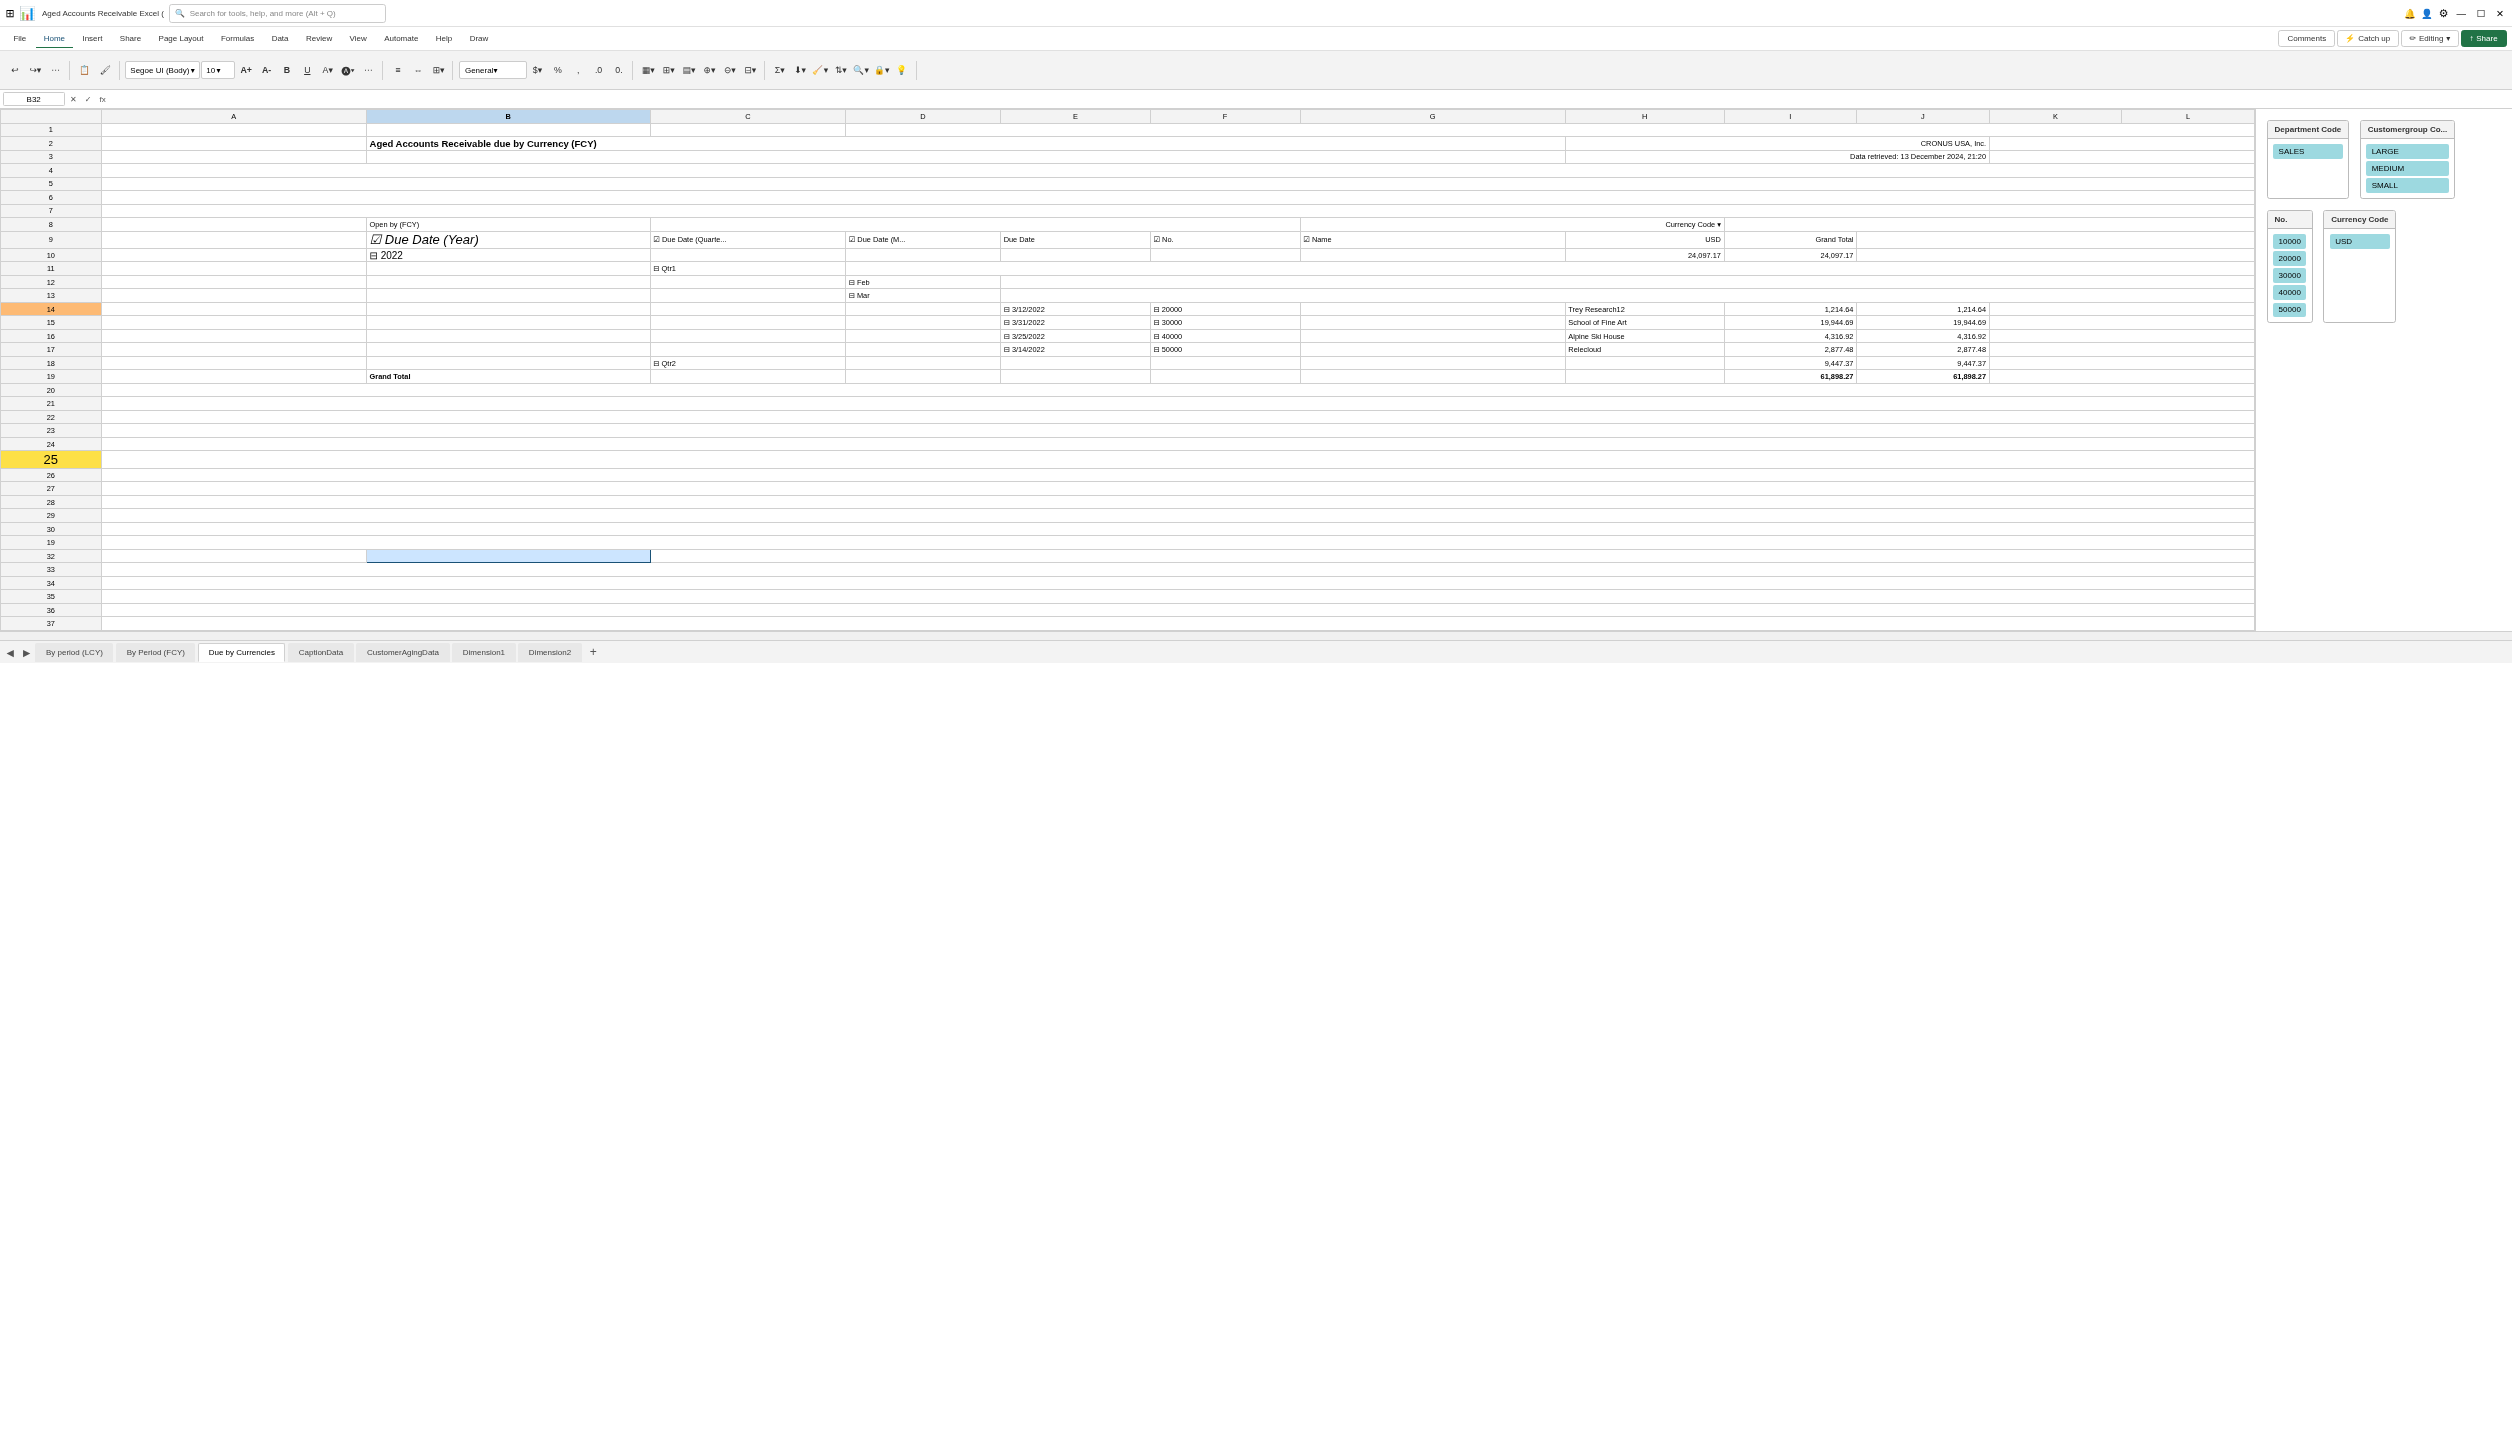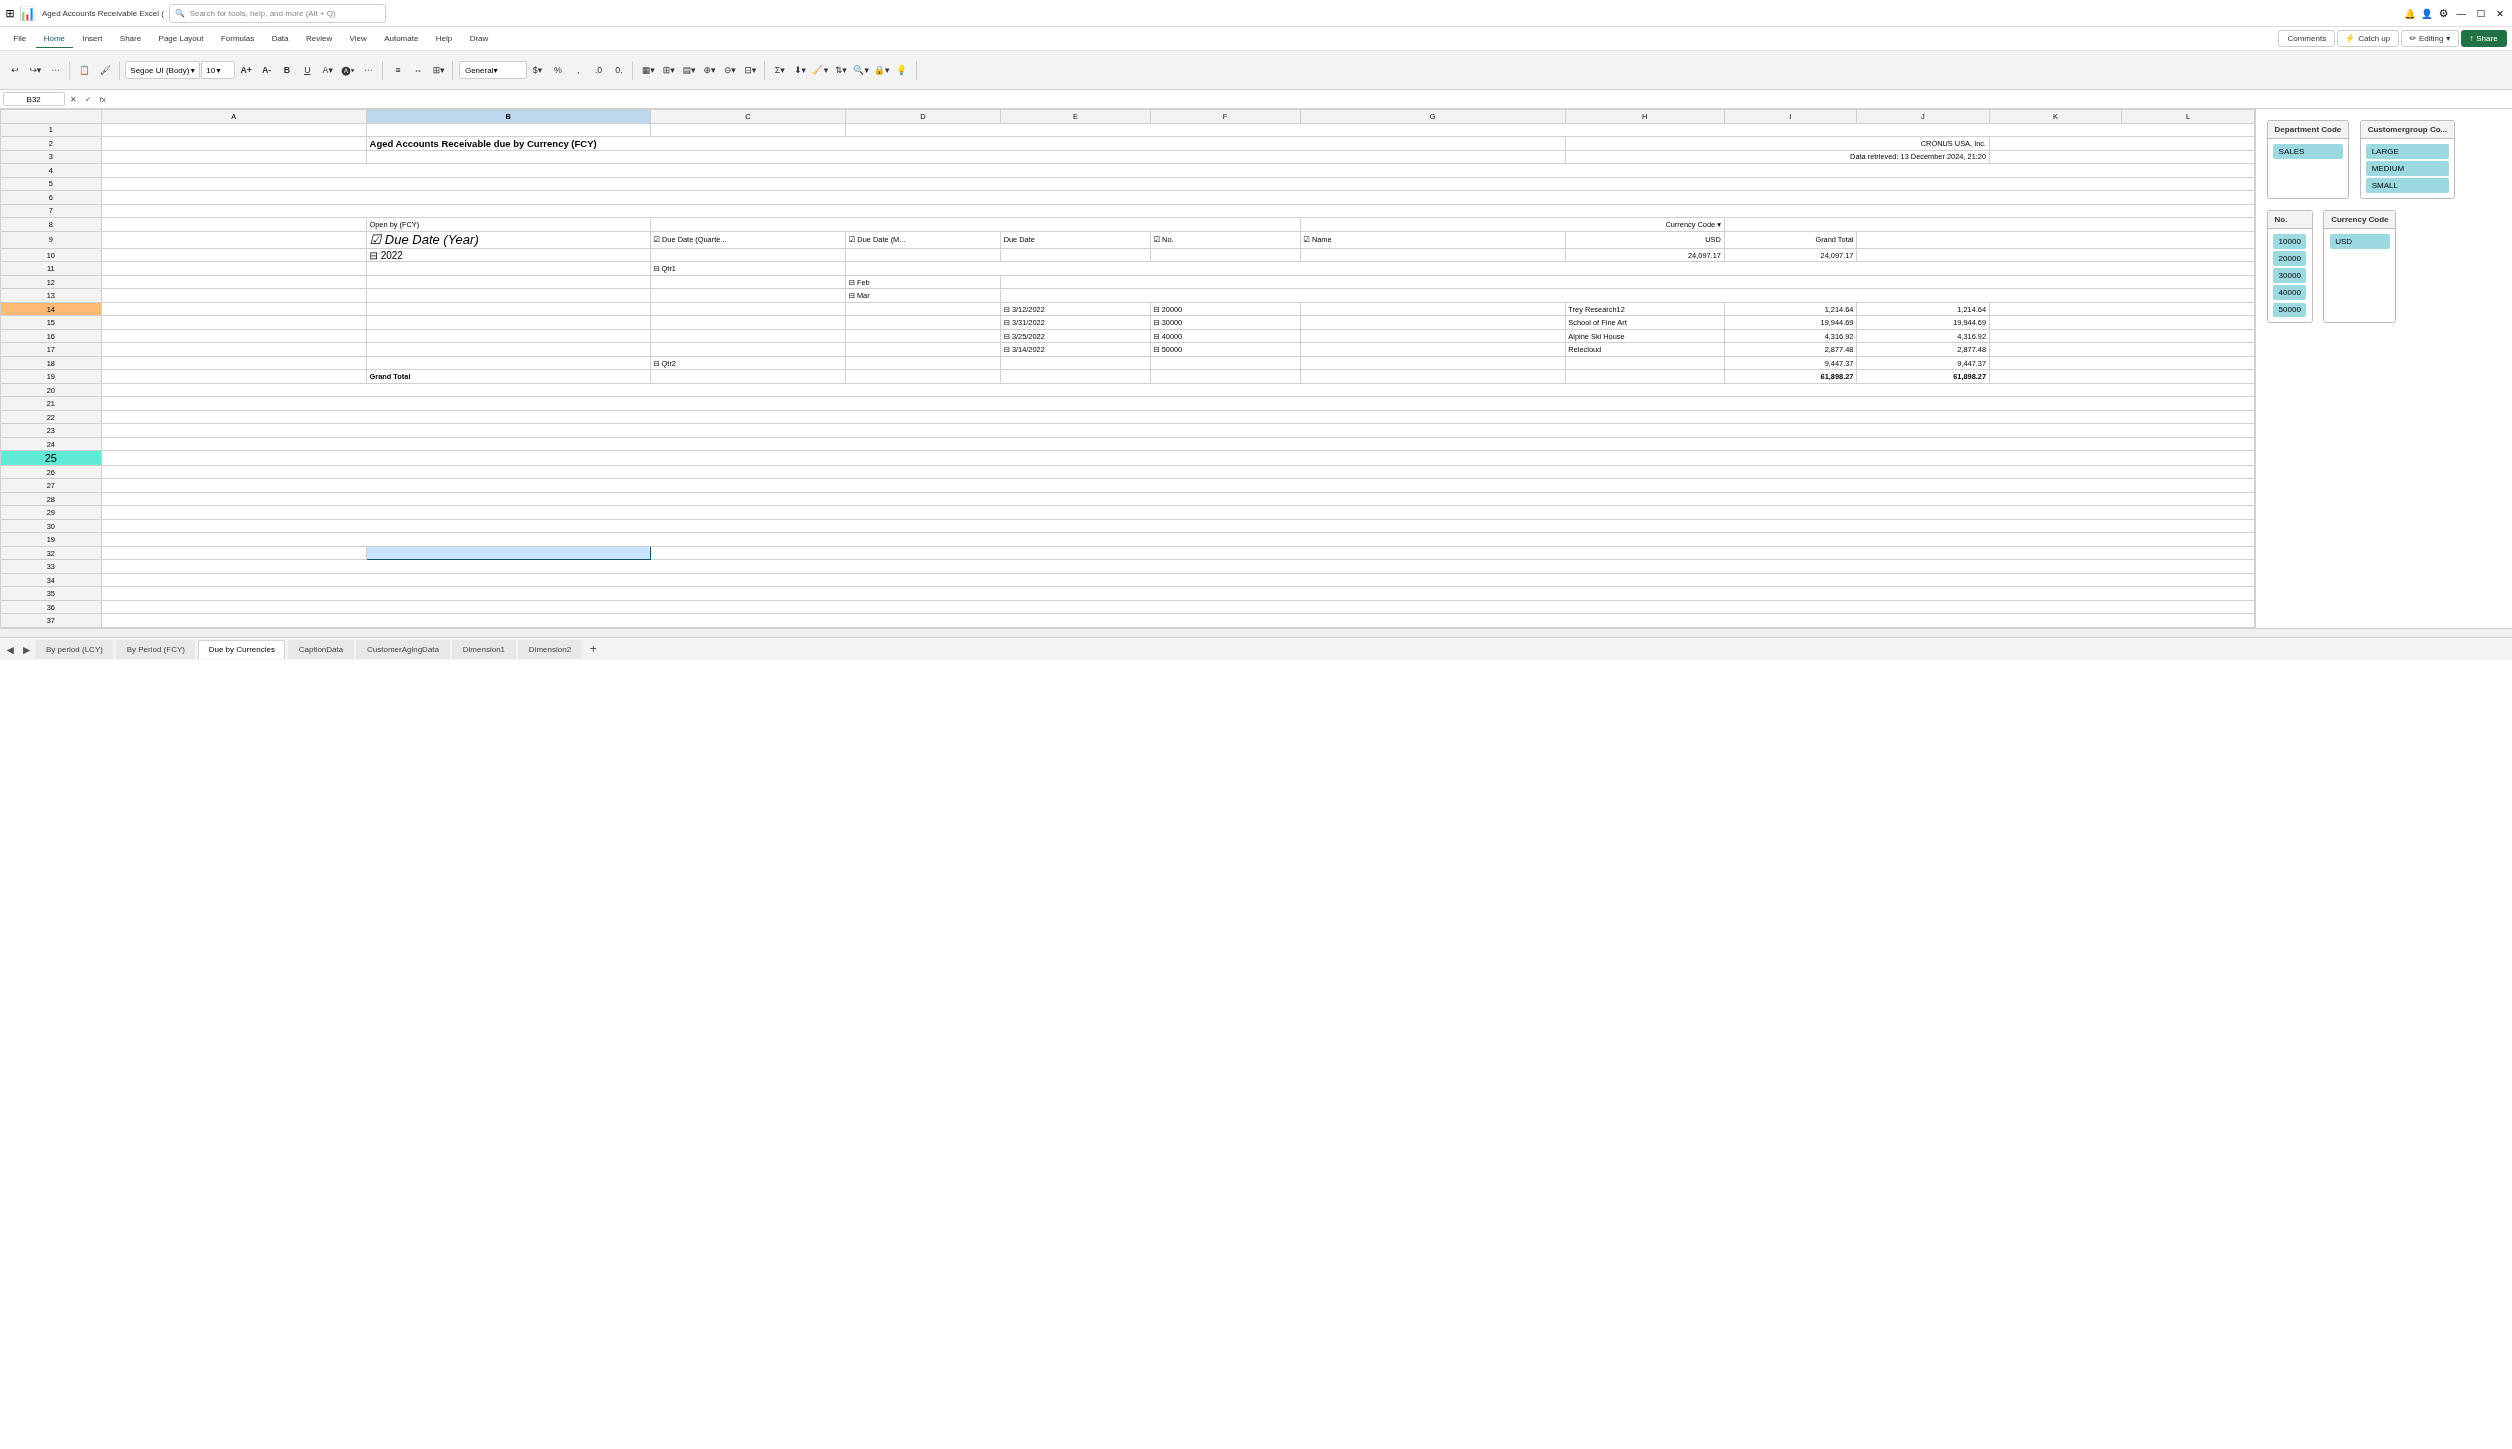--- a/index.html
+++ b/index.html
@@ -524,21 +524,21 @@
           </tr>
         <tr>
             <td style="background:#f3f3f3; text-align:center; font-size:7.4px;">23</td>
             <td colspan="12"></td>
           </tr>
         <tr>
             <td style="background:#f3f3f3; text-align:center; font-size:7.4px;">24</td>
             <td colspan="12"></td>
           </tr>
         <tr>
-            <td style="background:#5eead4; text-align:center; font-size:11px;">25</td>
+            <td style="background:#fde047; text-align:center; font-size:13px;">25</td>
             <td colspan="12"></td>
           </tr>
         <tr>
             <td style="background:#f3f3f3; text-align:center; font-size:7.4px;">26</td>
             <td colspan="12"></td>
           </tr>
         <tr>
             <td style="background:#f3f3f3; text-align:center; font-size:7.4px;">27</td>
             <td colspan="12"></td>
           </tr>

